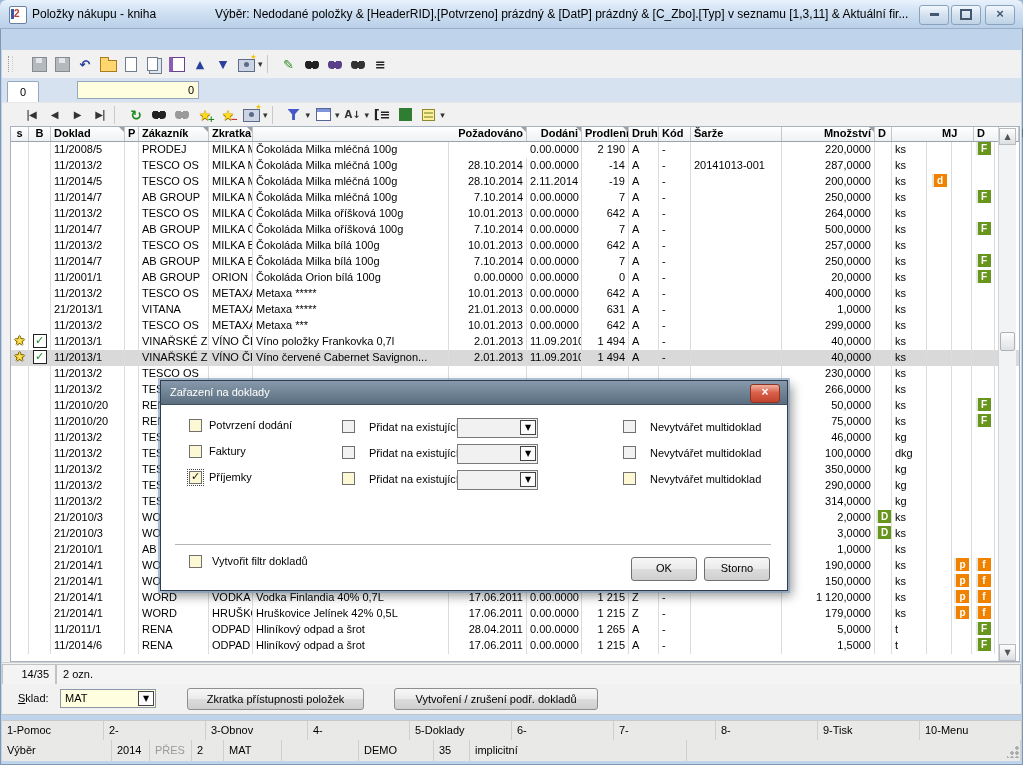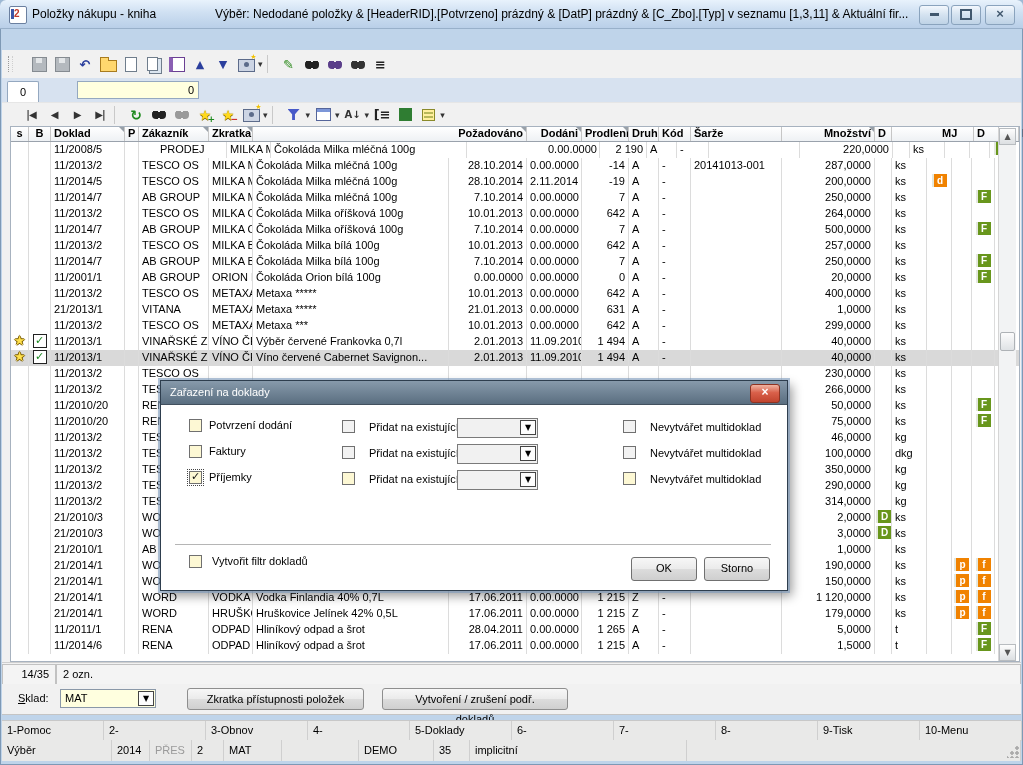--- a/index.html
+++ b/index.html
@@ -93,21 +93,21 @@
   #countbar .cell{border:1px solid #c2c2c2;background:#f4f4f4;line-height:18px;padding:0 6px;margin:1px 0 0 0;}
   #cell-pos{width:40px;margin-left:8px;text-align:right;}
   #cell-marked{flex:1;margin-right:3px;border-left:none;}
   #controls{top:684px;height:30px;position:absolute;background:#f1f1f1;border-bottom:1px solid #c4c4c4;}
   #sklad-label{position:absolute;left:16px;top:8px;}
   #sklad-combo{position:absolute;left:58px;top:5px;width:96px;height:19px;background:#ffffdf;border:1px solid #8a98a8;box-sizing:border-box;}
   #sklad-combo .val{position:absolute;left:4px;top:2px;}
   .combo-btn{position:absolute;right:1px;top:1px;width:16px;height:15px;background:#fdfdfd;border:1px solid #444;box-sizing:border-box;text-align:center;font-size:8px;line-height:13px;font-family:"DejaVu Sans",sans-serif;}
   .pushbtn{position:absolute;height:22px;top:4px;background:linear-gradient(#f7f7f7,#ebebeb 48%,#dcdcdc 52%,#cfcfcf);border:1px solid #8e8e8e;border-radius:3px;text-align:center;line-height:20px;padding:0 12px;box-sizing:border-box;}
   #btn-kontrola{left:185px;width:177px;}
-  #btn-vytvoreni{left:380px;width:186px;}
+  #btn-vytvoreni{left:392px;width:204px;}
 
   
   #fkeys{top:720px;height:20px;position:absolute;background:#e9e9e8;border-top:1px solid #c8c8c8;border-bottom:1px solid #d4d4d4;display:flex;}
   .fkey{width:102px;box-sizing:border-box;border-right:1px solid #cfcfcf;padding:3px 0 0 5px;flex:none;}
   #statusbar{top:740px;height:21px;position:absolute;background:#e9e9e8;display:flex;}
   .seg{box-sizing:border-box;border-right:1px solid #cfcfcf;padding:4px 0 0 5px;flex:none;overflow:hidden;white-space:nowrap;}
   .seg.muted{color:#9a9a9a;}
   #grip{position:absolute;right:2px;bottom:3px;width:12px;height:12px;background:
     radial-gradient(circle at 10px 2px,#aaa 1.5px,transparent 2px),
     radial-gradient(circle at 10px 7px,#aaa 1.5px,transparent 2px),
@@ -315,21 +315,21 @@
           <div class="th" data-name="column-header-d2" style="width: 25px;">D</div>
           <div class="th" data-name="column-header-p2" style="width: 20px;">P</div>
           <div class="th" data-name="column-header-f" style="width: 23px;">F</div>
         </div>
       <div id="gbody" data-name="grid-body">
           <div class="tr" data-name="table-row-1">
             <div class="td ac" data-name="cell-s" style="width: 18px;"></div>
             <div class="td ac" data-name="cell-b" style="width: 22px;"></div>
             <div class="td" data-name="cell-doklad" style="width: 74px;">11/2008/5</div>
             <div class="td" data-name="cell-p" style="width: 14px;"></div>
-            <div class="td" data-name="cell-zakaznik" style="width: 70px; margin-left: 18px;">PRODEJ</div>
+            <div class="td" data-name="cell-zakaznik" style="width: 70px;">PRODEJ</div>
             <div class="td" data-name="cell-zkratka1" style="width: 44px;">MILKA M...</div>
             <div class="td" data-name="cell-nazev" style="width: 196px;">Čokoláda Milka mléčná 100g</div>
             <div class="td ar" data-name="cell-pozadovano" style="width: 78px; margin-top: 28px;">15.10.2008</div>
             <div class="td ar" data-name="cell-dodani" style="width: 55px;">0.00.0000</div>
             <div class="td ar" data-name="cell-prodleni" style="width: 47px;">2 190</div>
             <div class="td" data-name="cell-druh" style="width: 30px;">A</div>
             <div class="td" data-name="cell-kod" style="width: 32px;">-</div>
             <div class="td" data-name="cell-sarze" style="width: 91px;"></div>
             <div class="td ar" data-name="cell-mnozstvi" style="width: 93px;">220,0000</div>
             <div class="td ac" data-name="cell-d1" style="width: 17px;"></div>
@@ -569,21 +569,21 @@
             <div class="td ac" data-name="cell-p2" style="width: 20px;"></div>
             <div class="td ac" data-name="cell-f" style="width: 23px;"></div>
           </div>
           <div class="tr" data-name="table-row-13">
             <div class="td ac" data-name="cell-s" style="width: 18px;"><span class="star" data-name="marked-star-icon">★</span></div>
             <div class="td ac" data-name="cell-b" style="width: 22px;"><span class="bchk" data-name="row-checkbox-checked">✓</span></div>
             <div class="td" data-name="cell-doklad" style="width: 74px;">11/2013/1</div>
             <div class="td" data-name="cell-p" style="width: 14px;"></div>
             <div class="td" data-name="cell-zakaznik" style="width: 70px;">VINAŘSKÉ Z</div>
             <div class="td" data-name="cell-zkratka1" style="width: 44px;">VÍNO ČE...</div>
-            <div class="td" data-name="cell-nazev" style="width: 196px;">Výběr červené Frankovka 0,7l</div>
+            <div class="td" data-name="cell-nazev" style="width: 196px;">Víno položky Frankovka 0,7l</div>
             <div class="td ar" data-name="cell-pozadovano" style="width: 78px;">2.01.2013</div>
             <div class="td ar" data-name="cell-dodani" style="width: 55px;">11.09.2010</div>
             <div class="td ar" data-name="cell-prodleni" style="width: 47px;">1 494</div>
             <div class="td" data-name="cell-druh" style="width: 30px;">A</div>
             <div class="td" data-name="cell-kod" style="width: 32px;">-</div>
             <div class="td" data-name="cell-sarze" style="width: 91px;"></div>
             <div class="td ar" data-name="cell-mnozstvi" style="width: 93px;">40,0000</div>
             <div class="td ac" data-name="cell-d1" style="width: 17px;"></div>
             <div class="td" data-name="cell-mj" style="width: 35px;">ks</div>
             <div class="td ac" data-name="cell-d2" style="width: 25px;"></div>

